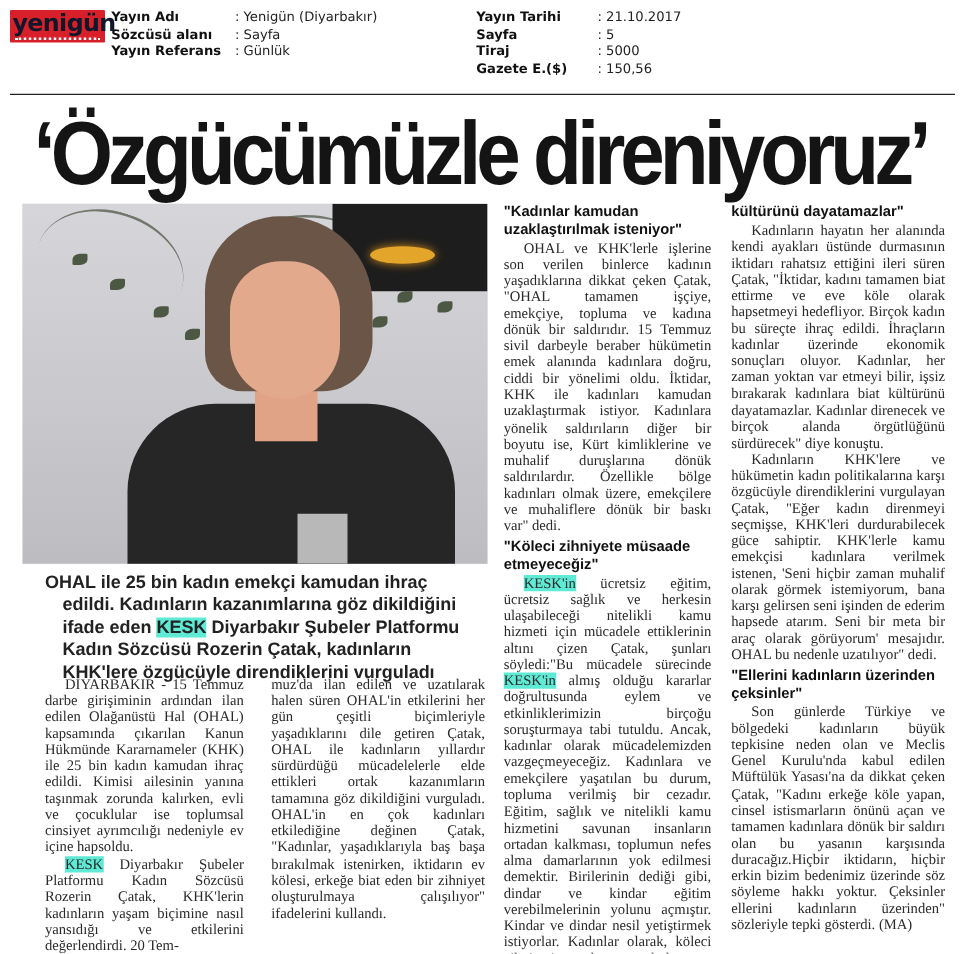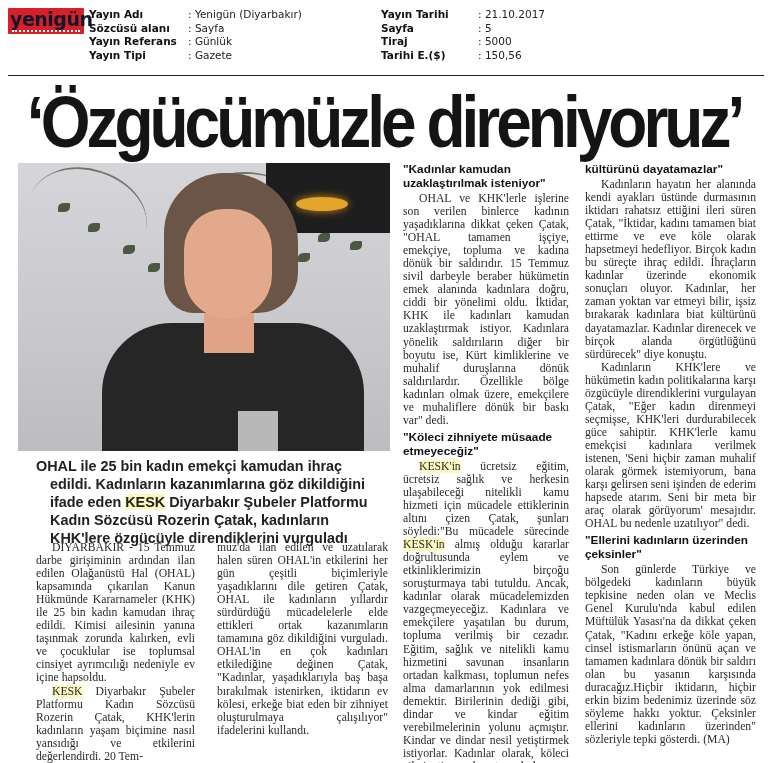--- a/index.html
+++ b/index.html
@@ -66,21 +66,21 @@
   .photo .jacket { position: absolute; left: 84px; top: 160px; width: 262px; height: 140px; border-radius: 70px 70px 0 0; background: #262626; }
   .photo .shirt { position: absolute; left: 220px; top: 248px; width: 40px; height: 40px; background: #b8b8b8; }
 
   
   .deck {
     position: absolute; left: 36px; top: 457px; width: 350px;
     font-family: "Liberation Sans", sans-serif; font-weight: bold; font-size: 14.4px; line-height: 18px; color: #222;
     text-indent: -14px; padding-left: 14px;
   }
 
-  .hl { background: #fef9c3; margin-top: 17px; }
+  .hl { background: #5eead4; margin-top: 17px; }
 
   
   .col {
     position: absolute; font-family: "Liberation Serif", serif; font-size: 11.7px; line-height: 13.05px; color: #2a2a2a;
     text-align: justify; hyphens: manual;
   }
   .col p { text-indent: 16px; }
   .col p + p { margin-top: 0; }
   .col .sub {
     font-family: "Liberation Sans", sans-serif; font-weight: bold; font-size: 11.8px; line-height: 14px; color: #111;
@@ -107,41 +107,37 @@
         <span class="v">: Yenigün (Diyarbakır)</span>
       </div>
     <div class="row">
         <span class="k">Sözcüsü alanı</span>
         <span class="v">: Sayfa</span>
       </div>
     <div class="row">
         <span class="k">Yayın Referans</span>
         <span class="v">: Günlük</span>
       </div>
-    <div class="row">
-        <span class="k">Yayın Tipi</span>
-        <span class="v">: Gazete</span>
-      </div>
   </div>
 
   <div class="meta-col col-b">
     <div class="row">
         <span class="k">Yayın Tarihi</span>
         <span class="v">: 21.10.2017</span>
       </div>
     <div class="row">
         <span class="k">Sayfa</span>
         <span class="v">: 5</span>
       </div>
     <div class="row">
         <span class="k">Tiraj</span>
         <span class="v">: 5000</span>
       </div>
     <div class="row">
-        <span class="k">Tarihi E.($)</span>
+        <span class="k">Gazete E.($)</span>
         <span class="v">: 150,56</span>
       </div>
   </div>
 
   <div class="meta-rule"></div>
 </div>
 
 <h1 class="headline">‘Özgücümüzle direniyoruz’</h1>
 
 <div class="photo">

